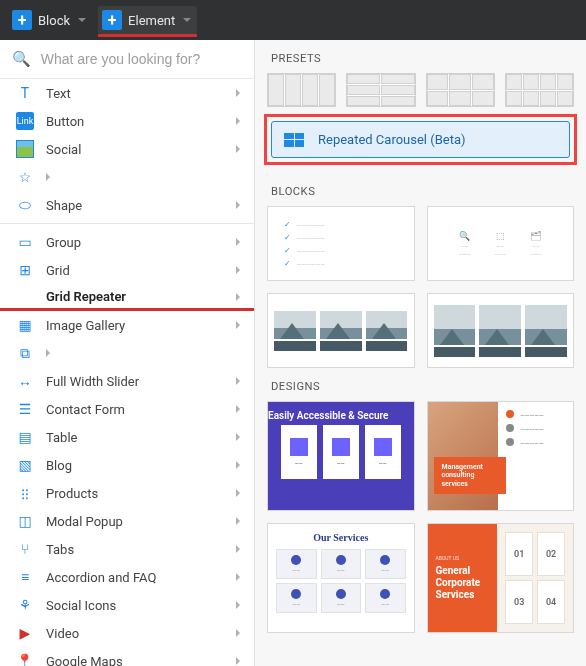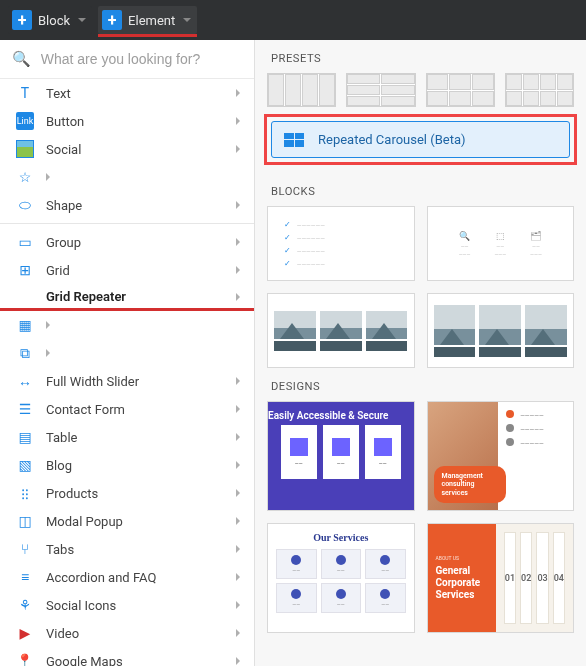--- a/index.html
+++ b/index.html
@@ -218,36 +218,36 @@
   }
   .d1{background:#4a3fb8;}
   .d1 .title{color:#fff; font-size:10px; text-align:left; padding:8px 0 4px 0; font-weight:600;}
   .d1 .cards{display:flex; gap:6px; justify-content:center; padding:0 10px;}
   .d1 .c{background:#fff; width:36px; height:54px; display:flex; flex-direction:column; align-items:center; justify-content:center; gap:4px;}
   .d1 .c .iso{width:18px; height:18px; background:#6c63ff;}
   .d1 .c .t{font-size:5px; color:#333;}
 
   .d2{display:flex;}
   .d2 .left{flex:1.2; background:linear-gradient(135deg,#d8a47f,#b86f4a); position:relative;}
-  .d2 .overlay{position:absolute; left:6px; bottom:7px; background:#e85a2a; color:#fff; padding:6px 8px; font-size:7px; line-height:1.2; font-weight:600; width:72px;border-radius:10px;}
+  .d2 .overlay{position:absolute; left:6px; bottom:16px; background:#e85a2a; color:#fff; padding:6px 8px; font-size:7px; line-height:1.2; font-weight:600; width:72px;}
   .d2 .right{flex:1; display:flex; flex-direction:column; padding:8px; gap:6px;}
   .d2 .row{display:flex; align-items:center; gap:6px; font-size:6px; color:#666;}
   .d2 .dot{width:8px;height:8px; border-radius:50%; background:#e85a2a;}
 
   .d3{padding:8px;}
   .d3 .st{color:#2a3990; font-size:10px; text-align:center; font-family:serif; font-weight:700; margin-bottom:6px;}
   .d3 .grid6{display:grid; grid-template-columns:repeat(3,1fr); gap:4px;}
   .d3 .cell{background:#f0f2f8; border:1px solid #e0e0e8; height:30px; display:flex; flex-direction:column; align-items:center; justify-content:center; gap:2px; font-size:5px; color:#888;}
   .d3 .ci{width:10px;height:10px; border-radius:50%; background:#3f51b5;}
 
   .d4{display:flex; background:#e85a2a;}
   .d4 .l{flex:0.9; color:#fff; padding:14px 8px; display:flex; flex-direction:column; justify-content:center;}
   .d4 .l .sm{font-size:5px; opacity:0.8; margin-bottom:4px;}
   .d4 .l .tl{font-size:10px; font-weight:700; line-height:1.2;}
-  .d4 .r{flex:1; background:#f6f2eb; display:grid; grid-template-columns:1fr 1fr 1fr 1fr; gap:4px; padding:8px;}
+  .d4 .r{flex:1; background:#f6f2eb; display:grid; grid-template-columns:1fr 1fr; gap:4px; padding:8px;}
   .d4 .box{background:#fff; border:1px solid #e6e1d6; display:flex; align-items:center; justify-content:center; font-size:9px; color:#666; font-weight:600;}
 </style>
 </head>
 <body>
 
 <div class="topbar">
   <div class="topbtn dark">
     <span class="plus">+</span>
     <span>Block</span>
     <span class="caret"></span>
@@ -311,20 +311,21 @@
             <span></span>
             <span></span>
             <span></span>
           </span>
           <span class="lab">Grid Repeater</span>
           <span class="chev"></span>
         </div>
         <div class="red-underline"></div>
         <div class="mitem">
           <span class="icn star">▦</span>
+          <span class="lab">Image Gallery</span>
           <span class="chev"></span>
         </div>
         <div class="mitem">
           <span class="icn star">⧉</span>
           <span class="chev"></span>
         </div>
         <div class="mitem">
           <span class="icn star">↔</span>
           <span class="lab">Full Width Slider</span>
           <span class="chev"></span>

